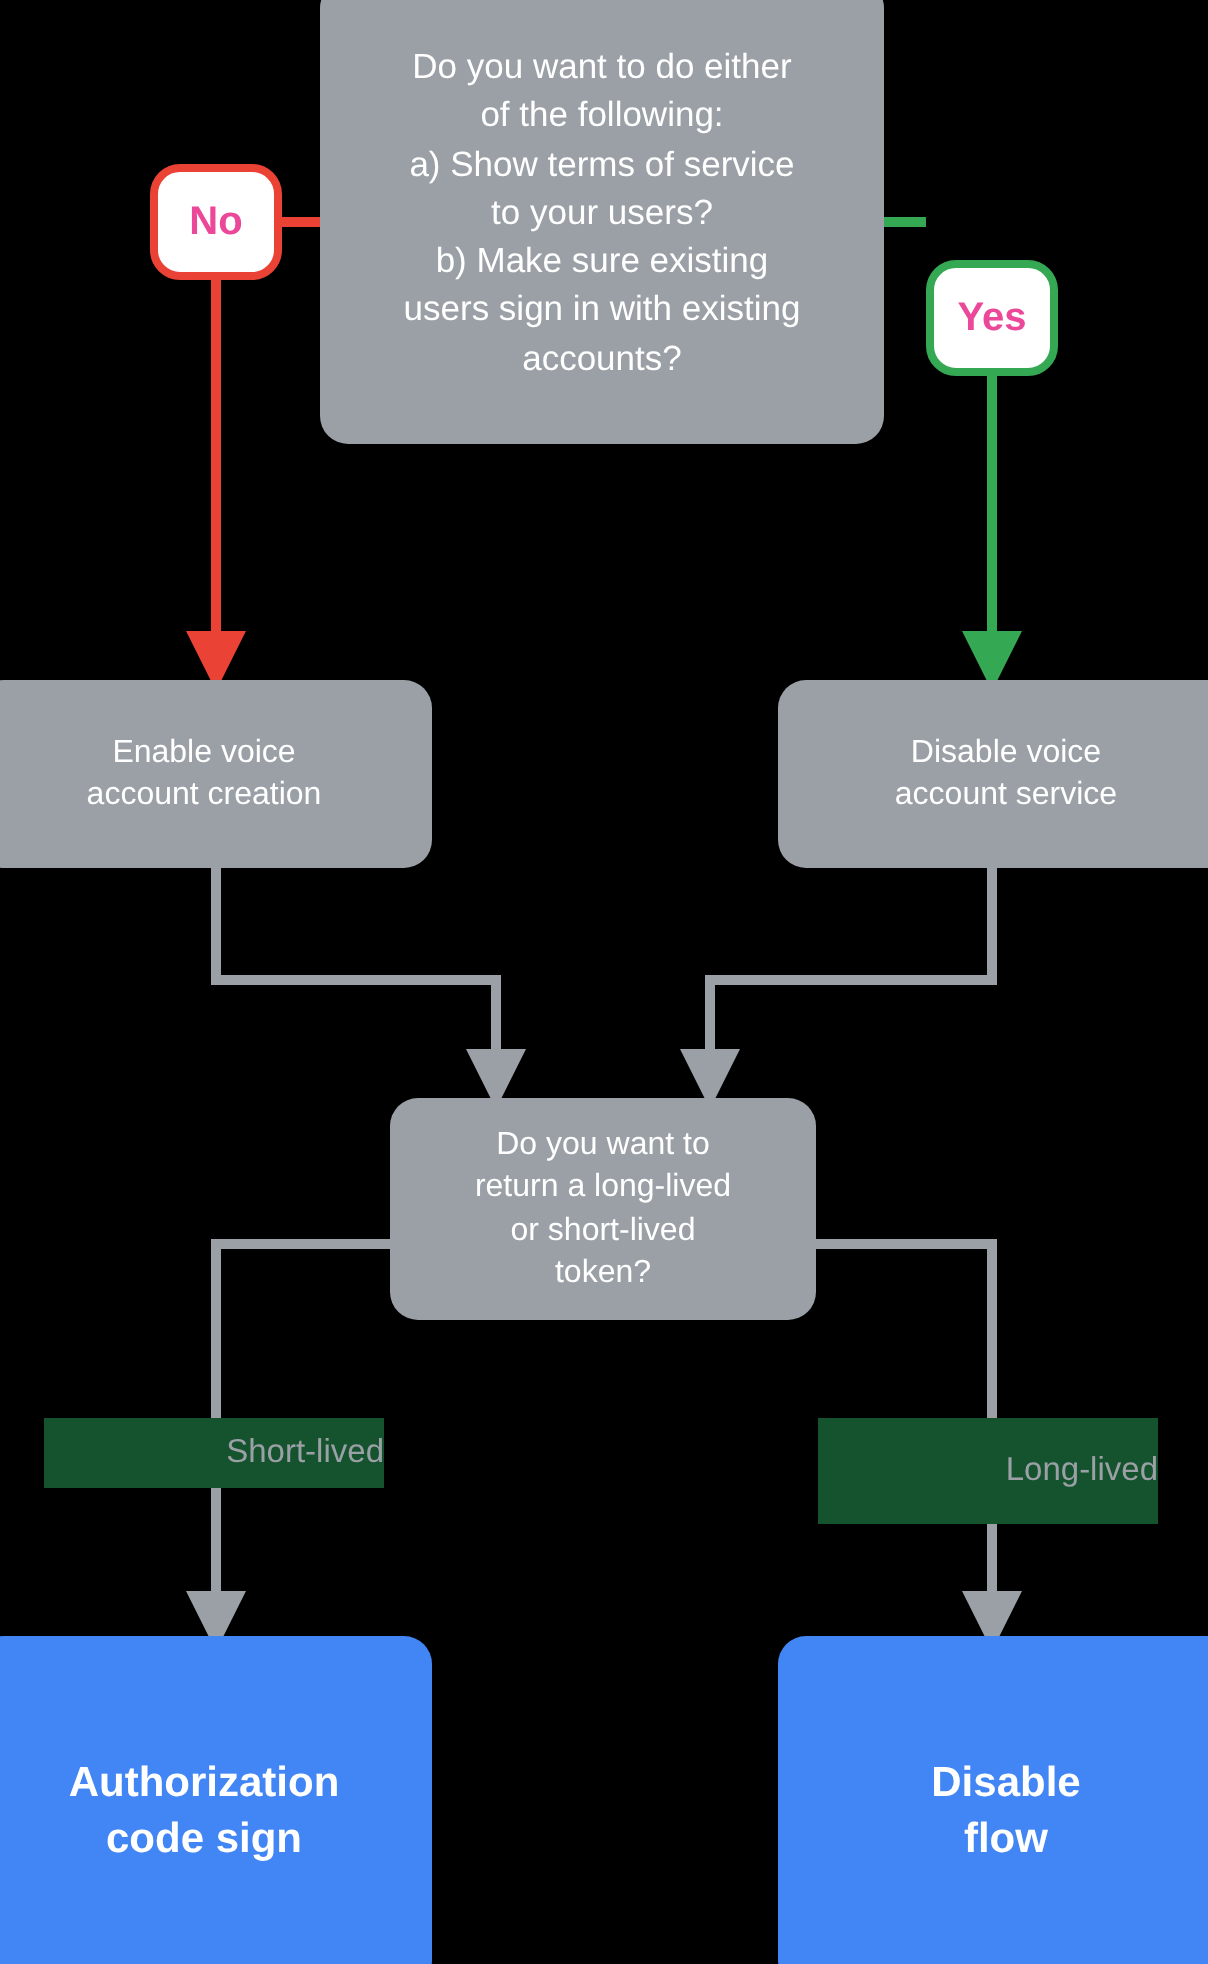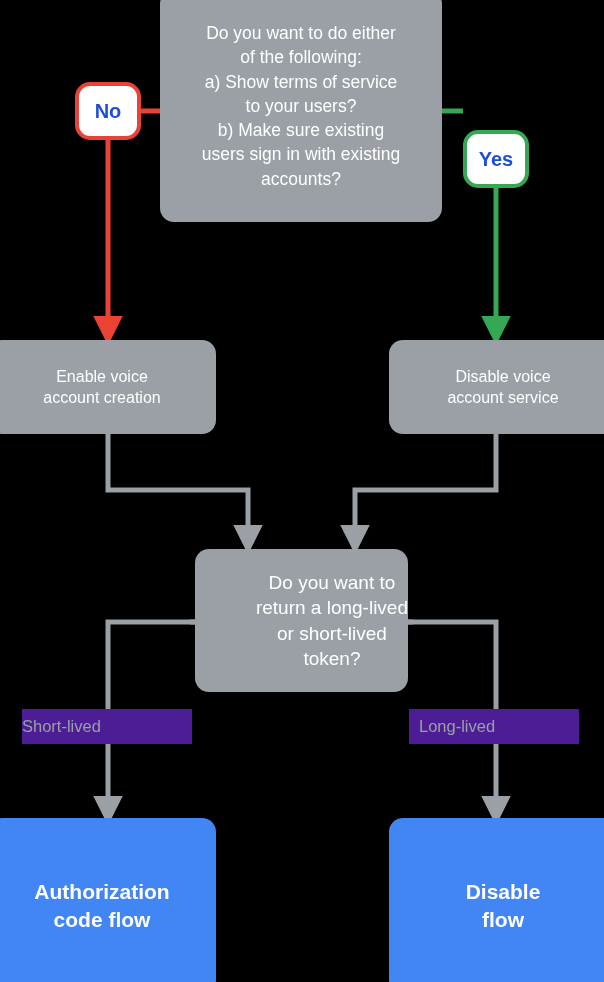--- a/index.html
+++ b/index.html
@@ -58,21 +58,21 @@
     box-sizing: border-box;
     width: 66px;
     height: 58px;
     border-radius: 15px;
     background: #ffffff;
     display: flex;
     align-items: center;
     justify-content: center;
     font-size: 20px;
     font-weight: bold;
-    color: #1d4ed8;
+    color: #ec4899;
     z-index: 6;
   }
   #pill-no {
     left: 75px;
     top: 82px;
     border: 4px solid #ea4335;
   }
   #pill-yes {
     left: 463px;
     top: 82px;
@@ -94,23 +94,22 @@
     width: 228px;
     height: 94px;
     font-size: 16px;
   }
 
   
   #mid-decision {
     left: 195px;
     top: 549px;
     width: 213px;
-    height: 143px;
-    font-size: 19px;
-    justify-content: flex-end;
+    height: 111px;
+    font-size: 16px;
   }
 
   
   #auth-box {
     left: -12px;
     top: 818px;
     width: 228px;
     height: 176px;
     font-size: 21px;
   }
@@ -119,39 +118,39 @@
     top: 818px;
     width: 228px;
     height: 176px;
     font-size: 21px;
   }
 
   
   .edge-label {
     position: absolute;
     box-sizing: border-box;
-    background: #4c1d95;
+    background: #14532d;
     color: #9aa0a6;
     font-size: 16.5px;
     display: flex;
     align-items: center;
-    justify-content: flex-start;
+    justify-content: flex-end;
     z-index: 5;
   }
   #label-short {
     left: 22px;
     top: 709px;
     width: 170px;
     height: 35px;
   }
   #label-long {
     left: 409px;
     top: 709px;
     width: 170px;
-    height: 35px;
+    height: 53px;
     padding-left: 10px;
   }
 
   
   #wires {
     position: absolute;
     left: 0;
     top: 0;
     width: 604px;
     height: 982px;
@@ -232,20 +231,20 @@
 
   <div class="edge-label" id="label-short">
     <span>Short-lived</span>
   </div>
   <div class="edge-label" id="label-long">
     <span>Long-lived</span>
   </div>
 
   <div class="node node-blue" id="auth-box">
     <span class="node-text">Authorization
-code flow</span>
+code sign</span>
   </div>
   <div class="node node-blue" id="implicit-box">
     <span class="node-text">Disable
 flow</span>
   </div>
 
 </div>
 
 </body></html>

